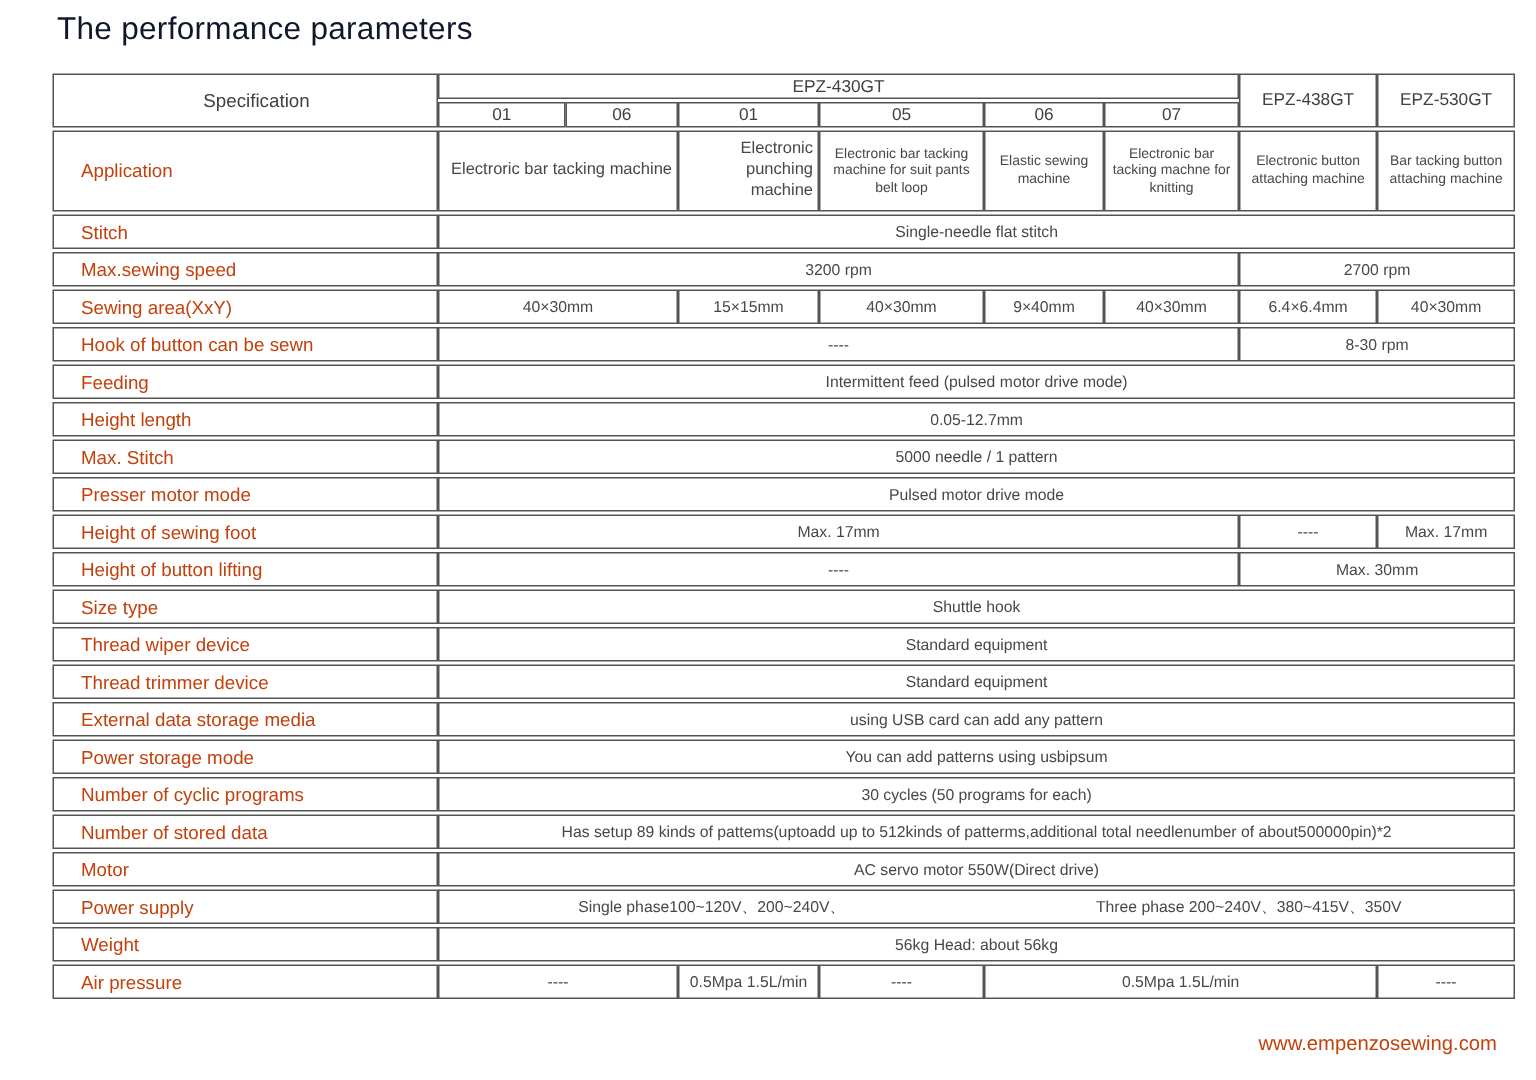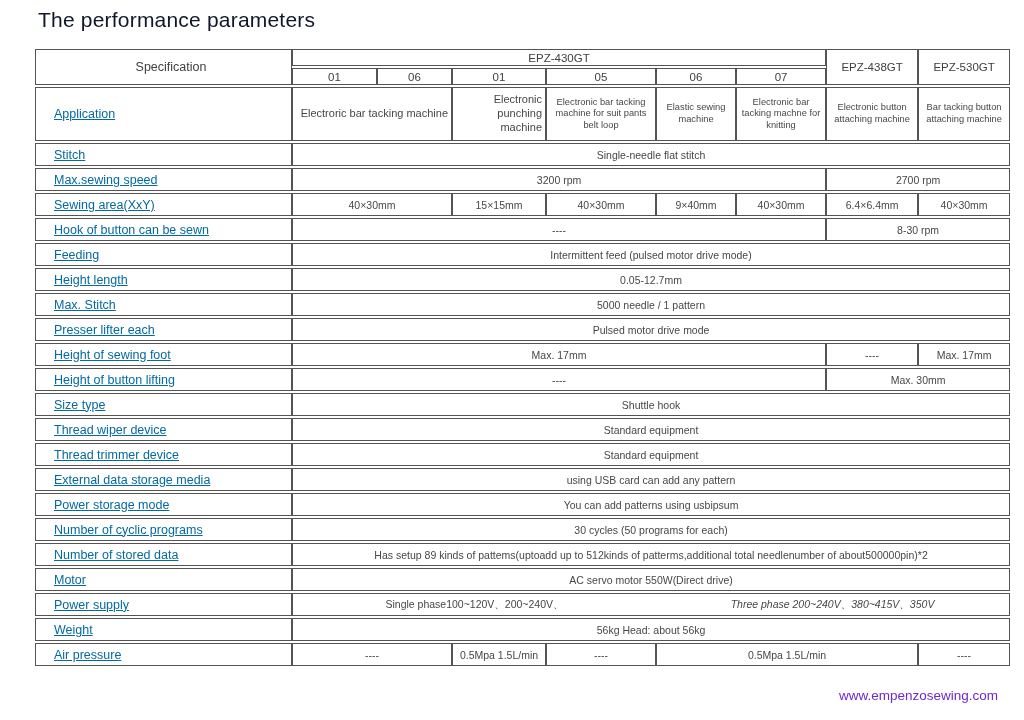--- a/index.html
+++ b/index.html
@@ -47,34 +47,33 @@
   th.spec-cell {
     text-align: center;
     padding-left: 18px;
     font-size: 12.5px;
   }
   tbody th.rowlabel {
     text-align: left;
     padding-left: 18px;
     font-size: 12.5px;
     height: 23px;
-    color: #0369a1;
+    color: #c2410c;
     white-space: nowrap;
-    text-decoration: underline;
   }
   tr.app td { font-size: 9.3px; height: 54px; line-height: 1.25; }
   tr.app td:nth-child(2), tr.app td:nth-child(3) { font-size: 11px; text-align: right; }
   td.seam-r { border-right: none; text-align: center; }
-  td.seam-l { border-left: none; font-style: italic; }
+  td.seam-l { border-left: none; }
   .site-footer {
     position: absolute;
     right: 26px;
     top: 688px;
     font-size: 13.5px;
-    color: #6d28d9;
+    color: #c2410c;
   }
 </style>
 </head>
 <body>
 
 <div class="page-title">The performance parameters</div>
 
 <table class="spec-table">
   <colgroup>
     <col style="width:257px">
@@ -144,21 +143,21 @@
       </tr>
       <tr>
         <th class="rowlabel">Height length</th>
         <td colspan="8">0.05-12.7mm</td>
       </tr>
       <tr>
         <th class="rowlabel">Max. Stitch</th>
         <td colspan="8">5000 needle / 1 pattern</td>
       </tr>
       <tr>
-        <th class="rowlabel">Presser lifter each</th>
+        <th class="rowlabel">Presser motor mode</th>
         <td colspan="8">Pulsed motor drive mode</td>
       </tr>
       <tr>
         <th class="rowlabel">Height of sewing foot</th>
         <td colspan="6">Max. 17mm</td>
         <td>----</td>
         <td>Max. 17mm</td>
       </tr>
       <tr>
         <th class="rowlabel">Height of button lifting</th>

